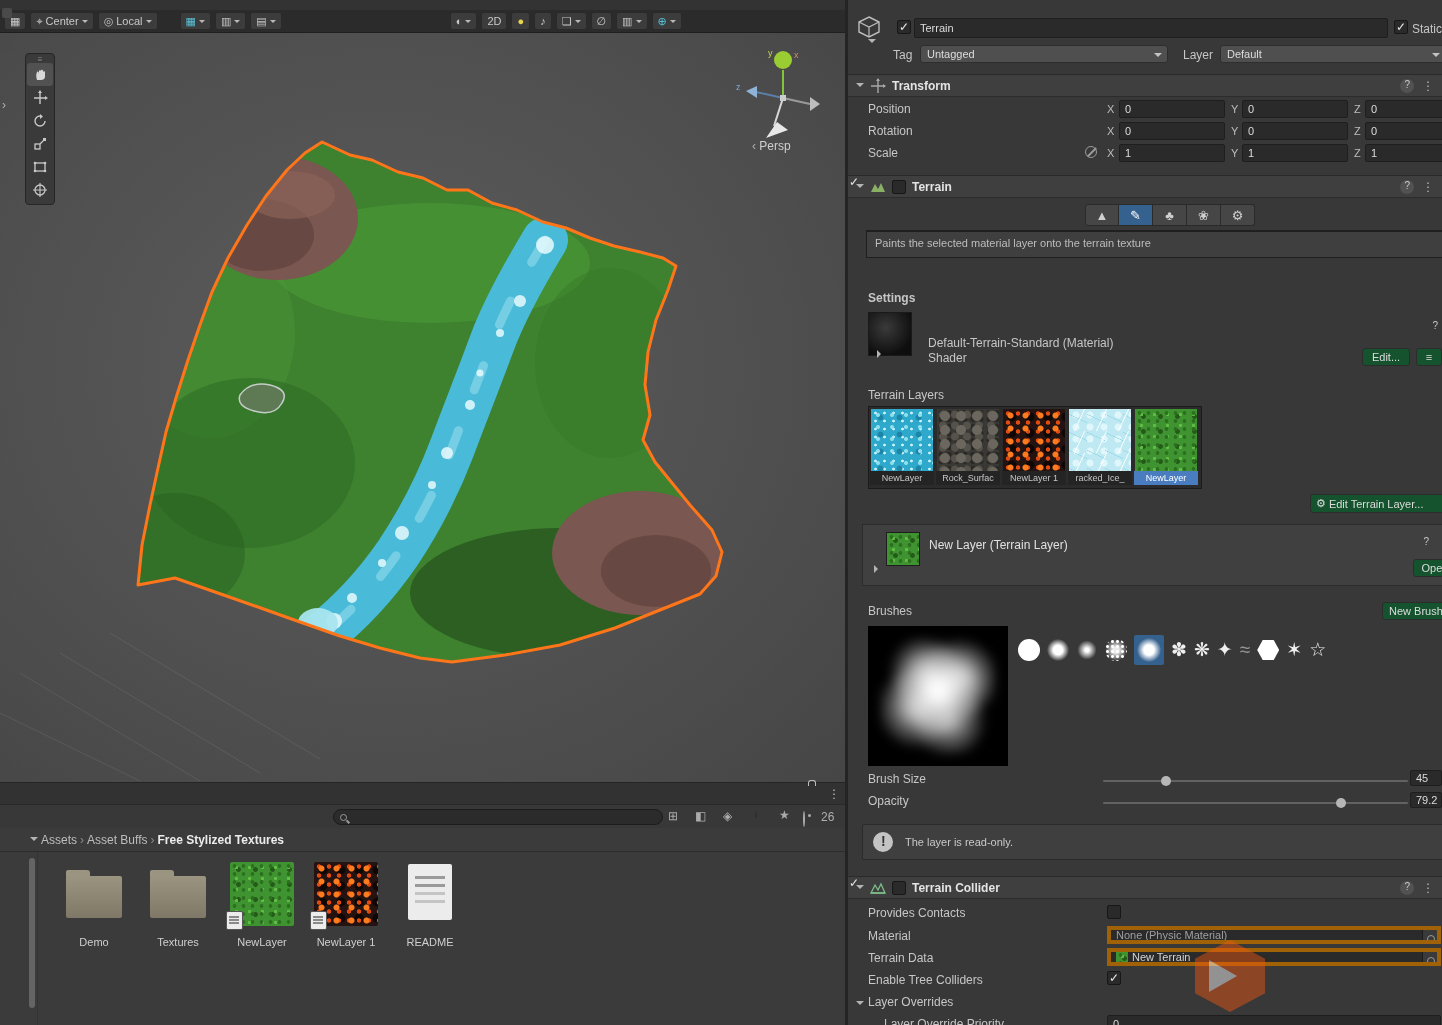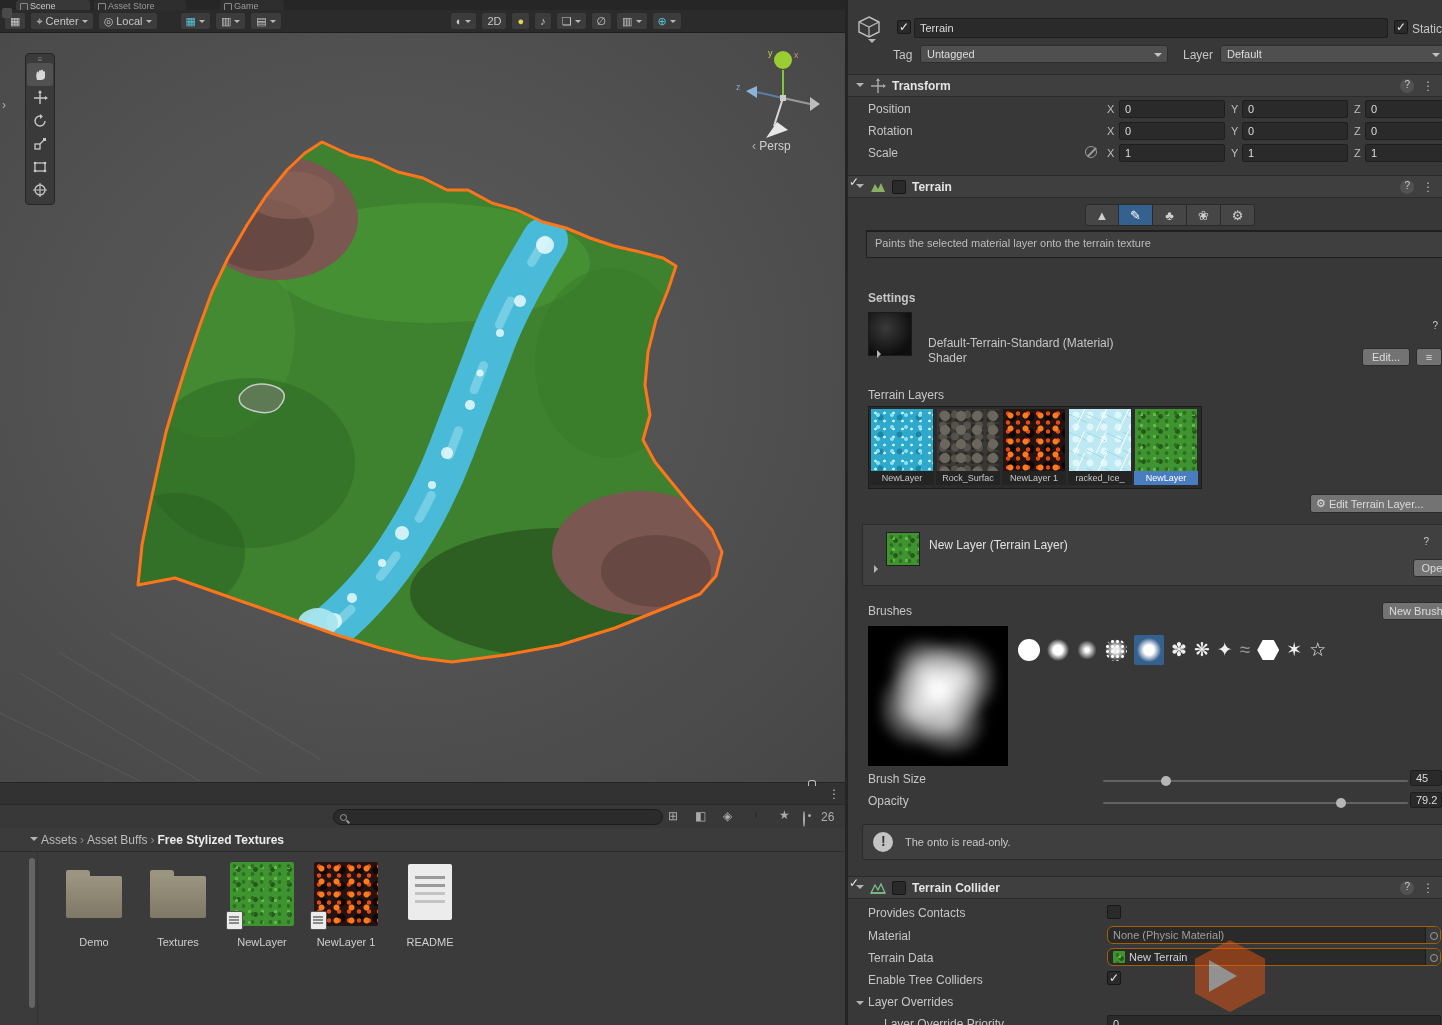--- a/index.html
+++ b/index.html
@@ -70,24 +70,24 @@
 .help-q{width:14px;height:14px;border-radius:50%;background:#525252;position:relative;flex:none}
 .help-q::after{content:"?";position:absolute;left:4.5px;top:0px;font-size:10px;color:#C8C8C8}
 .kebab{color:#BDBDBD;font-size:12px}
 .field{position:absolute;height:18px;background:#2A2A2A;border:1px solid #1E1E1E;border-radius:2px;line-height:16px;padding:0 5px;color:#DCDCDC;font-size:11px}
 .drop{position:absolute;height:18px;background:#4F4F4F;border:1px solid #2E2E2E;border-radius:3px;line-height:16px;padding:0 18px 0 6px;color:#DCDCDC;font-size:11px}
 .drop::after{content:"";position:absolute;right:5px;top:7px;border:4px solid transparent;border-top-color:#C4C4C4}
 .chk{position:absolute;width:14px;height:14px;background:#2A2A2A;border:1px solid #171717;border-radius:2px}
 .chk.on::after{content:"✓";position:absolute;left:1px;top:-1px;font-size:12px;color:#E6E6E6}
 .lbl{position:absolute;color:#C6C6C6;font-size:12px;white-space:nowrap}
 .axis{position:absolute;color:#BDBDBD;font-size:11px}
-.btn{position:absolute;background:#737373;border:1px solid #2C2C2C;border-radius:3px;color:#DCDCDC;font-size:11px;display:flex;align-items:center;justify-content:center;gap:3px;overflow:hidden;white-space:nowrap}
+.btn{position:absolute;background:#14532d;border:1px solid #2C2C2C;border-radius:3px;color:#DCDCDC;font-size:11px;display:flex;align-items:center;justify-content:center;gap:3px;overflow:hidden;white-space:nowrap}
 .track{position:absolute;height:2px;background:#626262;border-radius:1px}
 .handle{position:absolute;width:10px;height:10px;background:#B6B6B6;border-radius:50%;top:-4px}
-.objfield{position:absolute;height:18px;background:#2A2A2A;border:1px solid #a16207;border-radius:6px;display:flex;align-items:center;gap:4px;padding:0 18px 0 5px;font-size:11px;overflow:hidden;white-space:nowrap}
+.objfield{position:absolute;height:18px;background:#2A2A2A;border:4px solid #a16207;border-radius:0;display:flex;align-items:center;gap:4px;padding:0 18px 0 5px;font-size:11px;overflow:hidden;white-space:nowrap}
 .objfield .picker{position:absolute;right:0;top:0;bottom:0;width:15px;background:#3A3A3A;border-left:1px solid #1C1C1C}
 .objfield .picker::after{content:"";position:absolute;left:3.5px;top:4.5px;width:6px;height:6px;border:1.5px solid #9A9A9A;border-radius:50%}
 .nolink{position:absolute;width:12px;height:12px;border:1.3px solid #9A9A9A;border-radius:50%}
 .nolink::after{content:"";position:absolute;left:5px;top:-1px;width:1.5px;height:12px;background:#9A9A9A;transform:rotate(45deg)}
 
 .tex-grass{background-color:#3F9330;background-image:radial-gradient(circle,#2C6F1F 1.5px,transparent 2.2px),radial-gradient(circle,#5FBE43 1.3px,transparent 2px),radial-gradient(circle,#245B18 2px,transparent 2.8px);background-size:9px 8px,13px 11px,17px 15px}
 .tex-water{background-color:#2FA9CB;background-image:radial-gradient(circle,#8FE0EE 1.5px,transparent 2.4px),radial-gradient(circle,#1C86A8 2.5px,transparent 3.4px),radial-gradient(circle,#C9F2F8 1px,transparent 1.8px);background-size:14px 12px,19px 17px,9px 8px}
 .tex-rock{background-color:#3A3834;background-image:radial-gradient(circle,#6B675F 4.5px,transparent 5.5px),radial-gradient(circle,#55524B 3.5px,transparent 4.5px),radial-gradient(circle,#2A2824 2px,transparent 3px);background-size:16px 14px,12px 11px,8px 7px}
 .tex-lava{background-color:#241310;background-image:radial-gradient(circle,#FF7C1E 2.5px,transparent 3.5px),radial-gradient(circle,#E04A10 1.8px,transparent 2.6px),radial-gradient(circle,#0F0705 4px,transparent 5px);background-size:15px 13px,10px 9px,18px 16px}
 .tex-ice{background-color:#BEE9F2;background-image:linear-gradient(115deg,transparent 46%,#FFF 48%,transparent 52%),linear-gradient(25deg,transparent 46%,#8ED4E4 48%,transparent 51%),radial-gradient(circle,#DFF6FA 3px,transparent 4px);background-size:22px 22px,18px 18px,14px 12px}
@@ -127,25 +127,20 @@
 #watermark{position:absolute;right:0;bottom:0;width:255px;height:95px;opacity:.45;pointer-events:none;overflow:hidden}
 #wm-logo{position:absolute;left:8px;top:10px;width:70px;height:72px;background:#F4590F;clip-path:polygon(50% 0,100% 26%,100% 74%,50% 100%,0 74%,0 26%)}
 #wm-logo::after{content:"";position:absolute;left:14px;top:20px;width:28px;height:32px;background:#FFF;clip-path:polygon(0 0,100% 50%,0 100%)}
 #wm-text{position:absolute;left:88px;top:14px;font-size:56px;font-weight:bold;color:#8E8E8E;letter-spacing:1px}
 </style>
 </head>
 <body>
 
 <div id="scene-pane">
 
-  <div class="tabstrip">
-    <div class="tab" style="left:16px;width:74px"><span>Scene</span></div>
-    <div class="tab inactive" style="left:94px;width:92px"><span>Asset Store</span></div>
-    <div class="tab inactive" style="left:220px;width:64px"><span>Game</span></div>
-  </div>
 
   <div id="scene-toolbar">
     <div class="tbtn">
         <span>▦</span>
       </div>
     <div class="tbtn">
         <span>⌖</span>
         <span>Center</span>
         <span class="caret"></span>
       </div>
@@ -551,21 +546,21 @@
   <div class="field" style="left:562px;top:770px;width:32px;height:16px;line-height:14px">45</div>
 
   <span class="lbl" style="left:20px;top:794px">Opacity</span>
   <div class="track" style="left:255px;top:802px;width:305px">
     <span class="handle" style="left:233px"></span>
   </div>
   <div class="field" style="left:562px;top:792px;width:32px;height:16px;line-height:14px">79.2</div>
 
   <div id="warn-box">
     <span class="warn-ico"></span>
-    <span style="font-size:11px;color:#C8C8C8">The onto is read-only.</span>
+    <span style="font-size:11px;color:#C8C8C8">The layer is read-only.</span>
   </div>
 
   
   <div class="chead" style="top:876px">
     <span class="fold-open"></span>
     <svg width="16" height="14">
         <path d="M1 12 L5 4 L8 9 L11 3 L15 12 Z" fill="none" stroke="#7CC08A" stroke-width="1.3"></path>
         <path d="M1 12 L15 12" stroke="#7CC08A" stroke-width="1.3"></path>
       </svg>
     <span class="chk on" style="position:static"></span>

